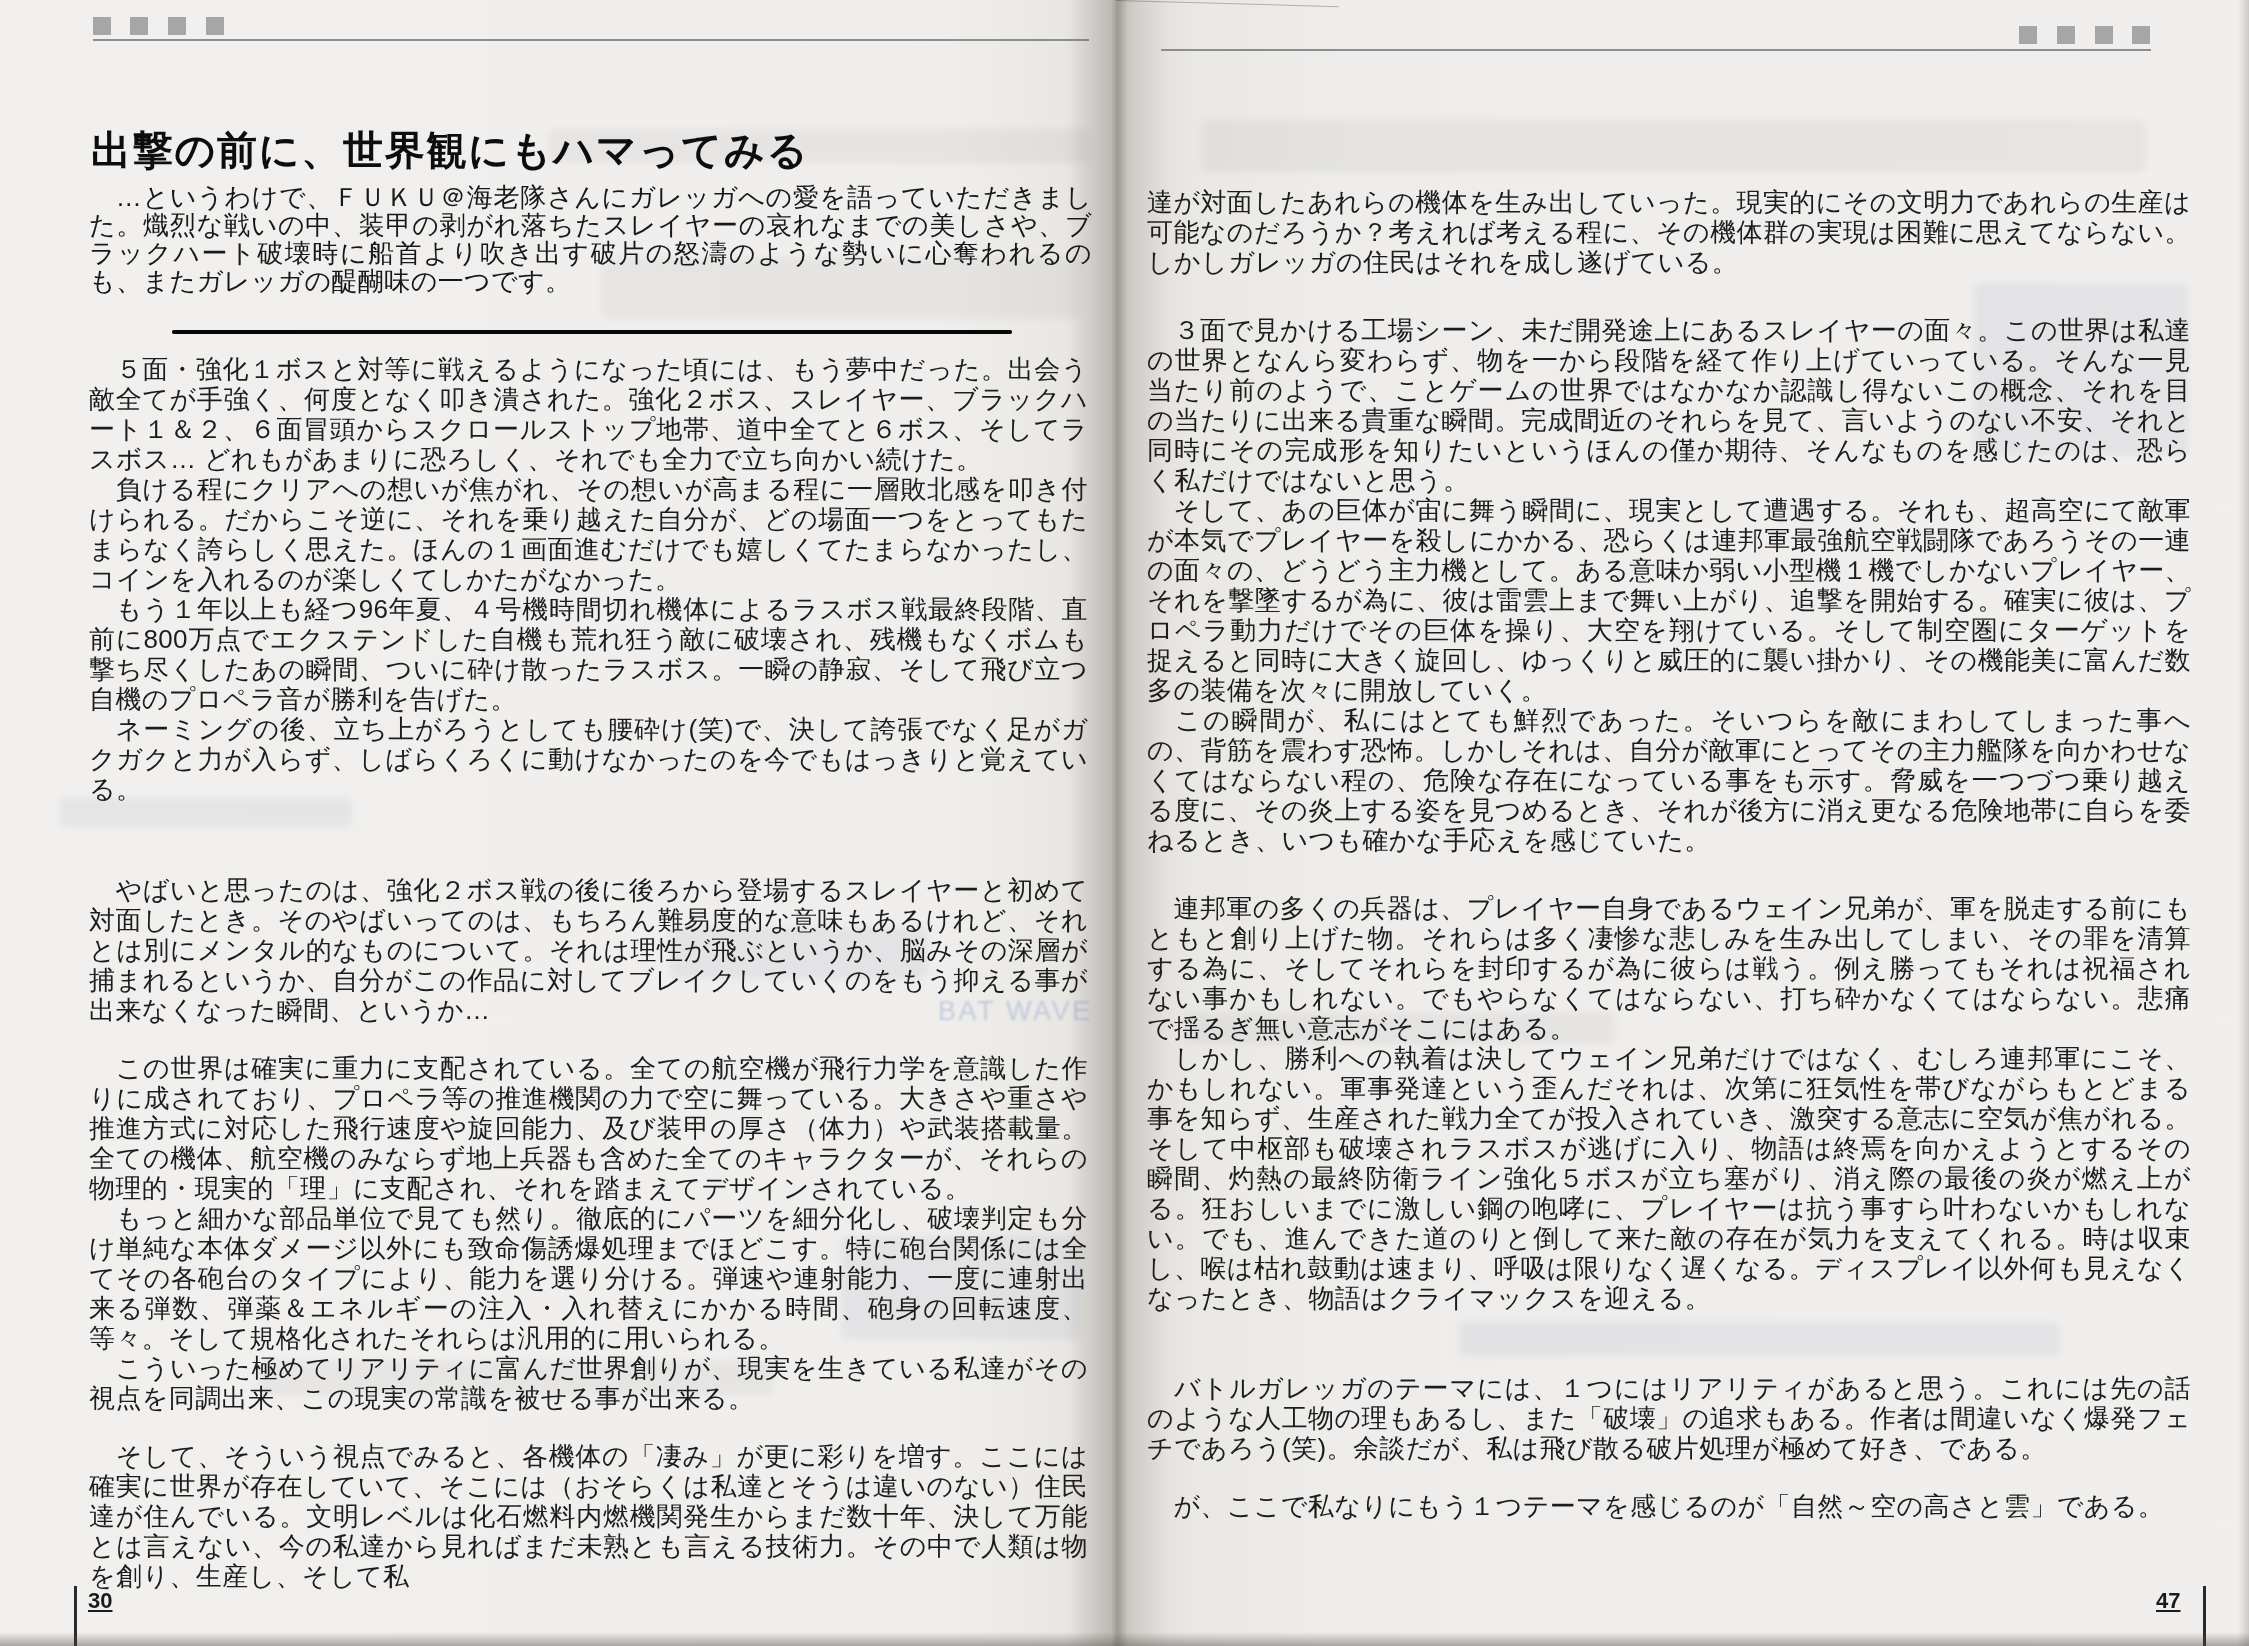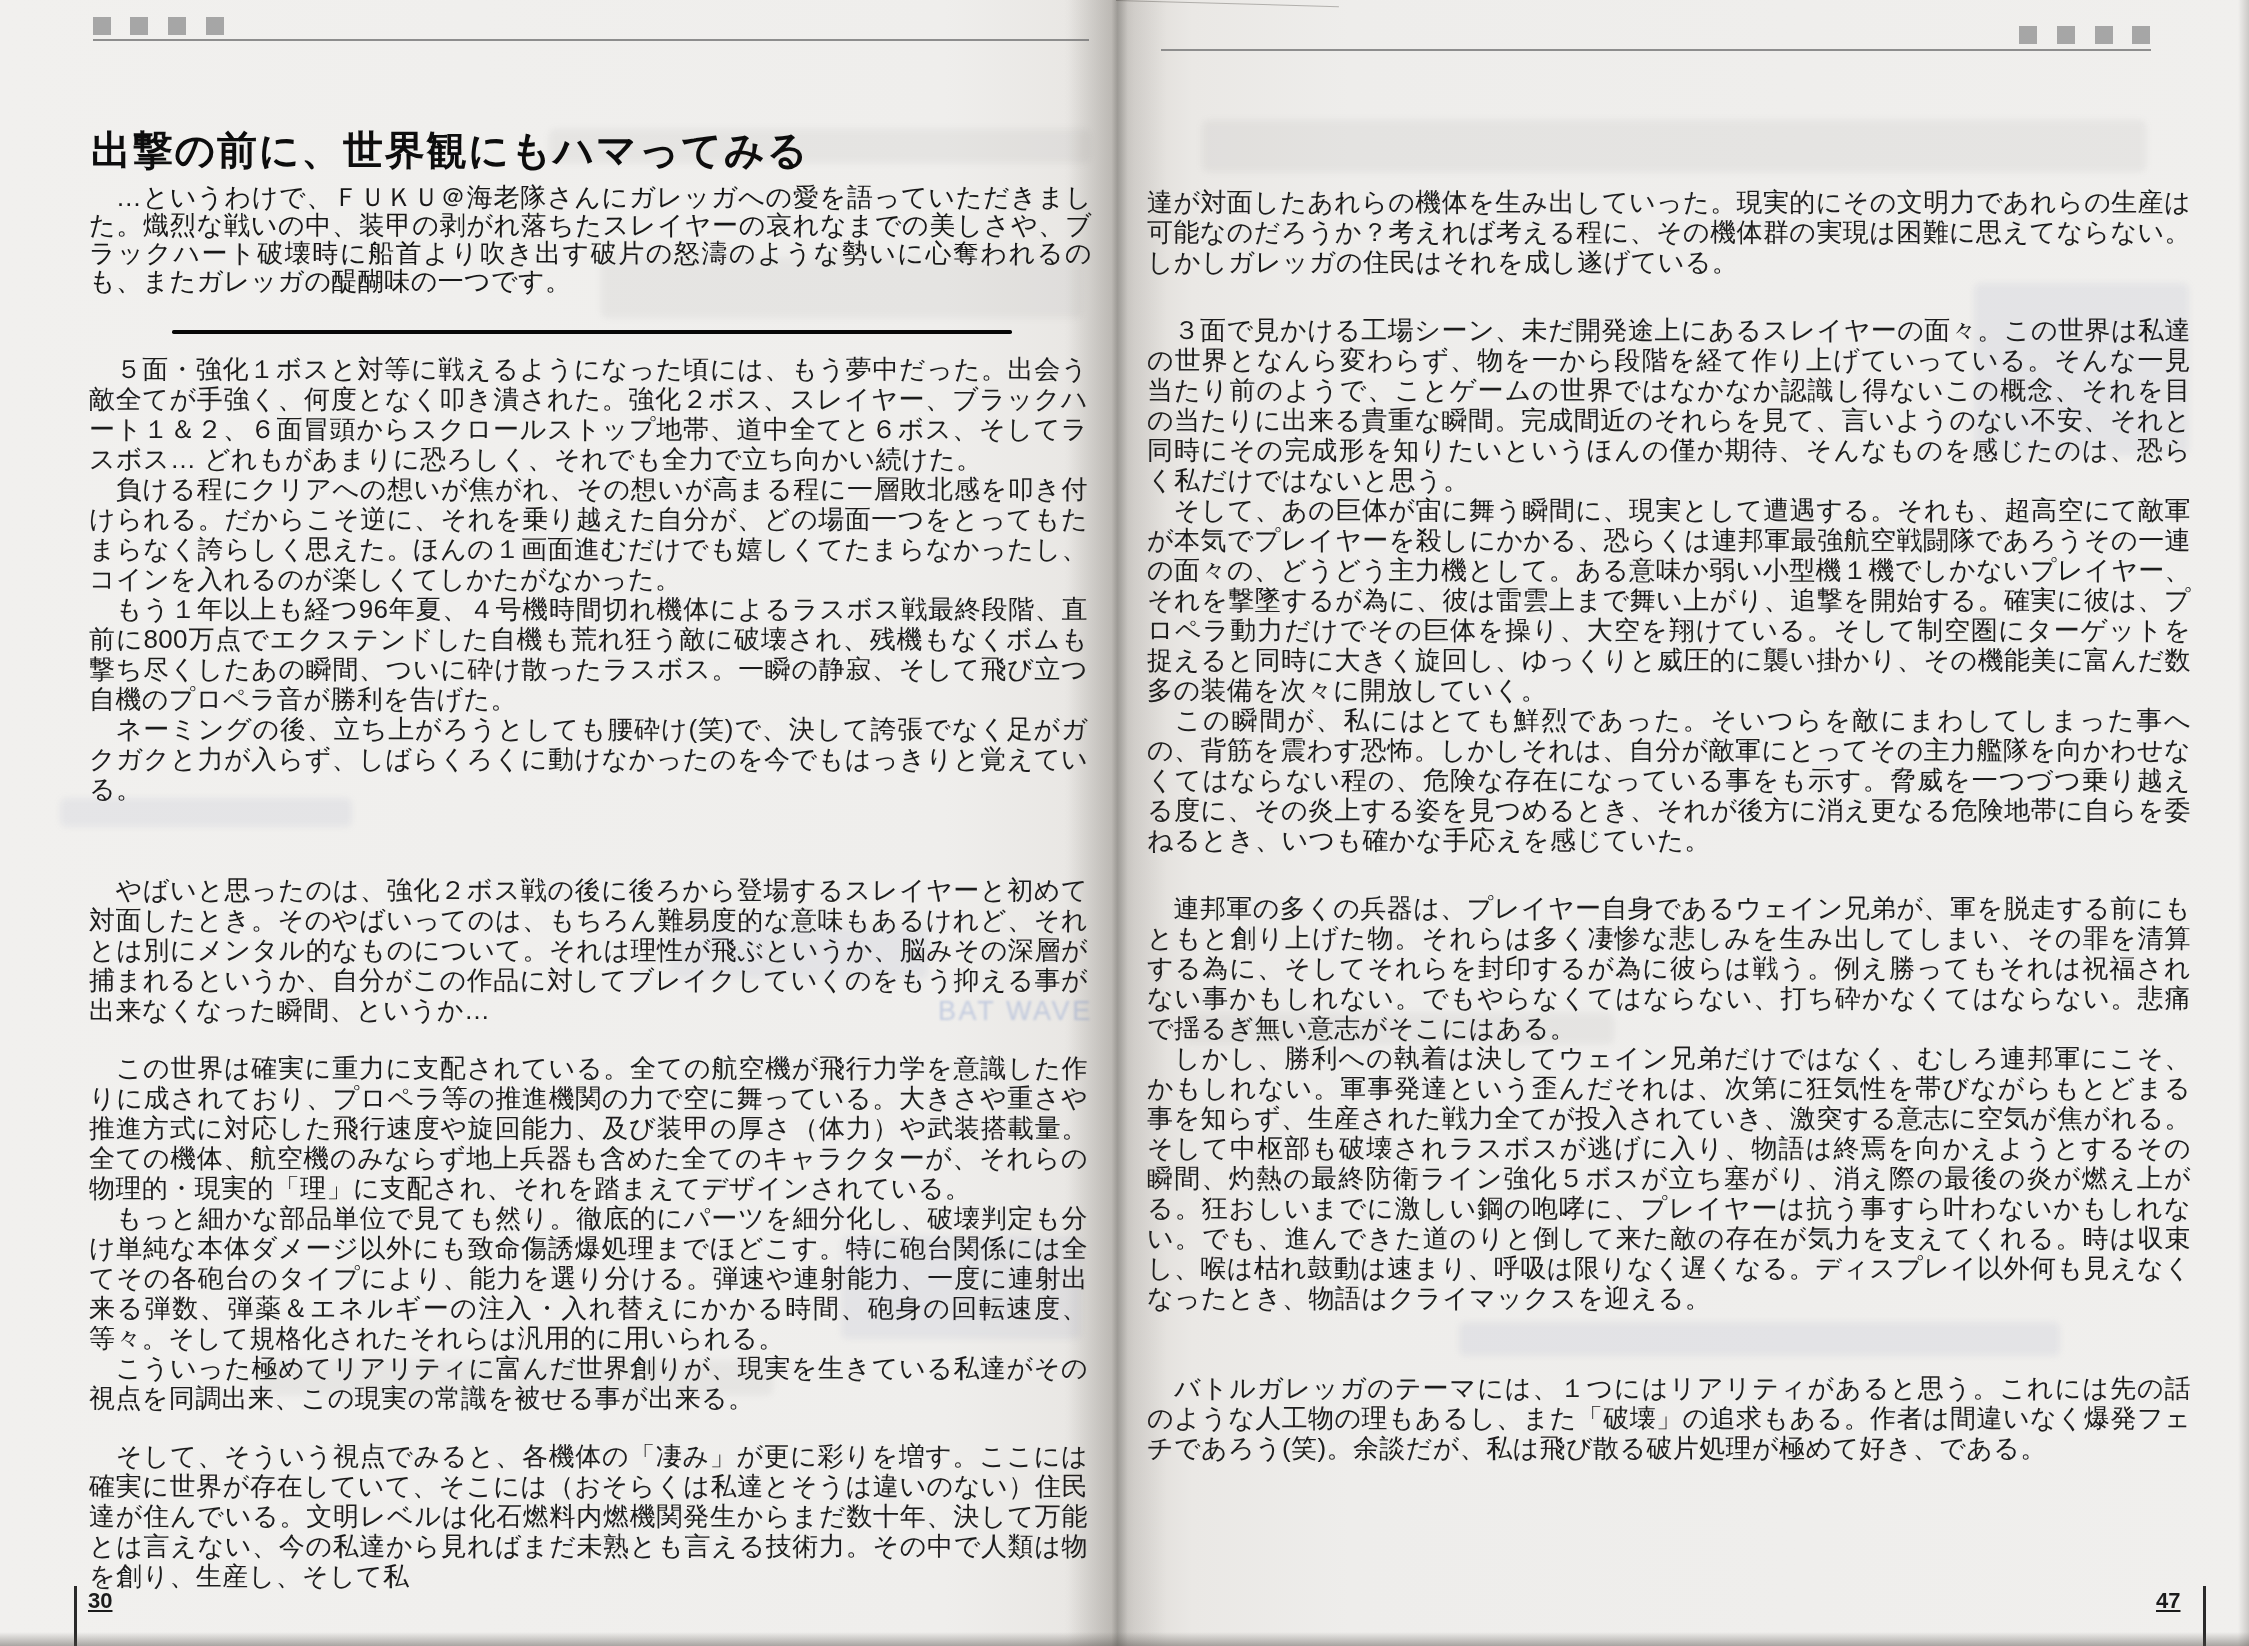--- a/index.html
+++ b/index.html
@@ -138,20 +138,21 @@
 
   <div>
     <div id="right-body" class="bodytext">
       <p>達が対面したあれらの機体を生み出していった。現実的にその文明力であれらの生産は可能なのだろうか？考えれば考える程に、その機体群の実現は困難に思えてならない。しかしガレッガの住民はそれを成し遂げている。</p>
       <p class="gap-md">　３面で見かける工場シーン、未だ開発途上にあるスレイヤーの面々。この世界は私達の世界となんら変わらず、物を一から段階を経て作り上げていっている。そんな一見当たり前のようで、ことゲームの世界ではなかなか認識し得ないこの概念、それを目の当たりに出来る貴重な瞬間。完成間近のそれらを見て、言いようのない不安、それと同時にその完成形を知りたいというほんの僅か期待、そんなものを感じたのは、恐らく私だけではないと思う。</p>
       <p>　そして、あの巨体が宙に舞う瞬間に、現実として遭遇する。それも、超高空にて敵軍が本気でプレイヤーを殺しにかかる、恐らくは連邦軍最強航空戦闘隊であろうその一連の面々の、どうどう主力機として。ある意味か弱い小型機１機でしかないプレイヤー、それを撃墜するが為に、彼は雷雲上まで舞い上がり、追撃を開始する。確実に彼は、プロペラ動力だけでその巨体を操り、大空を翔けている。そして制空圏にターゲットを捉えると同時に大きく旋回し、ゆっくりと威圧的に襲い掛かり、その機能美に富んだ数多の装備を次々に開放していく。</p>
       <p>　この瞬間が、私にはとても鮮烈であった。そいつらを敵にまわしてしまった事への、背筋を震わす恐怖。しかしそれは、自分が敵軍にとってその主力艦隊を向かわせなくてはならない程の、危険な存在になっている事をも示す。脅威を一つづつ乗り越える度に、その炎上する姿を見つめるとき、それが後方に消え更なる危険地帯に自らを委ねるとき、いつも確かな手応えを感じていた。</p>
       <p class="gap-md">　連邦軍の多くの兵器は、プレイヤー自身であるウェイン兄弟が、軍を脱走する前にもともと創り上げた物。それらは多く凄惨な悲しみを生み出してしまい、その罪を清算する為に、そしてそれらを封印するが為に彼らは戦う。例え勝ってもそれは祝福されない事かもしれない。でもやらなくてはならない、打ち砕かなくてはならない。悲痛で揺るぎ無い意志がそこにはある。</p>
       <p>　しかし、勝利への執着は決してウェイン兄弟だけではなく、むしろ連邦軍にこそ、かもしれない。軍事発達という歪んだそれは、次第に狂気性を帯びながらもとどまる事を知らず、生産された戦力全てが投入されていき、激突する意志に空気が焦がれる。そして中枢部も破壊されラスボスが逃げに入り、物語は終焉を向かえようとするその瞬間、灼熱の最終防衛ライン強化５ボスが立ち塞がり、消え際の最後の炎が燃え上がる。狂おしいまでに激しい鋼の咆哮に、プレイヤーは抗う事すら叶わないかもしれない。でも、進んできた道のりと倒して来た敵の存在が気力を支えてくれる。時は収束し、喉は枯れ鼓動は速まり、呼吸は限りなく遅くなる。ディスプレイ以外何も見えなくなったとき、物語はクライマックスを迎える。</p>
       <p class="gap-lg">　バトルガレッガのテーマには、１つにはリアリティがあると思う。これには先の話のような人工物の理もあるし、また「破壊」の追求もある。作者は間違いなく爆発フェチであろう(笑)。余談だが、私は飛び散る破片処理が極めて好き、である。</p>
+      <p class="gap-sm">　が、ここで私なりにもう１つテーマを感じるのが「自然～空の高さと雲」である。</p>
     </div>
 
     <div class="pagebar" style="left:2203px;top:1586px;height:60px;"></div>
     <div class="pagenum" style="left:2156px;top:1588px;">47</div>
   </div>
 
   <div id="fold-curve"></div>
   <div id="gutter"></div>
   <div id="right-edge"></div>
   <div id="bottom-shadow"></div>

